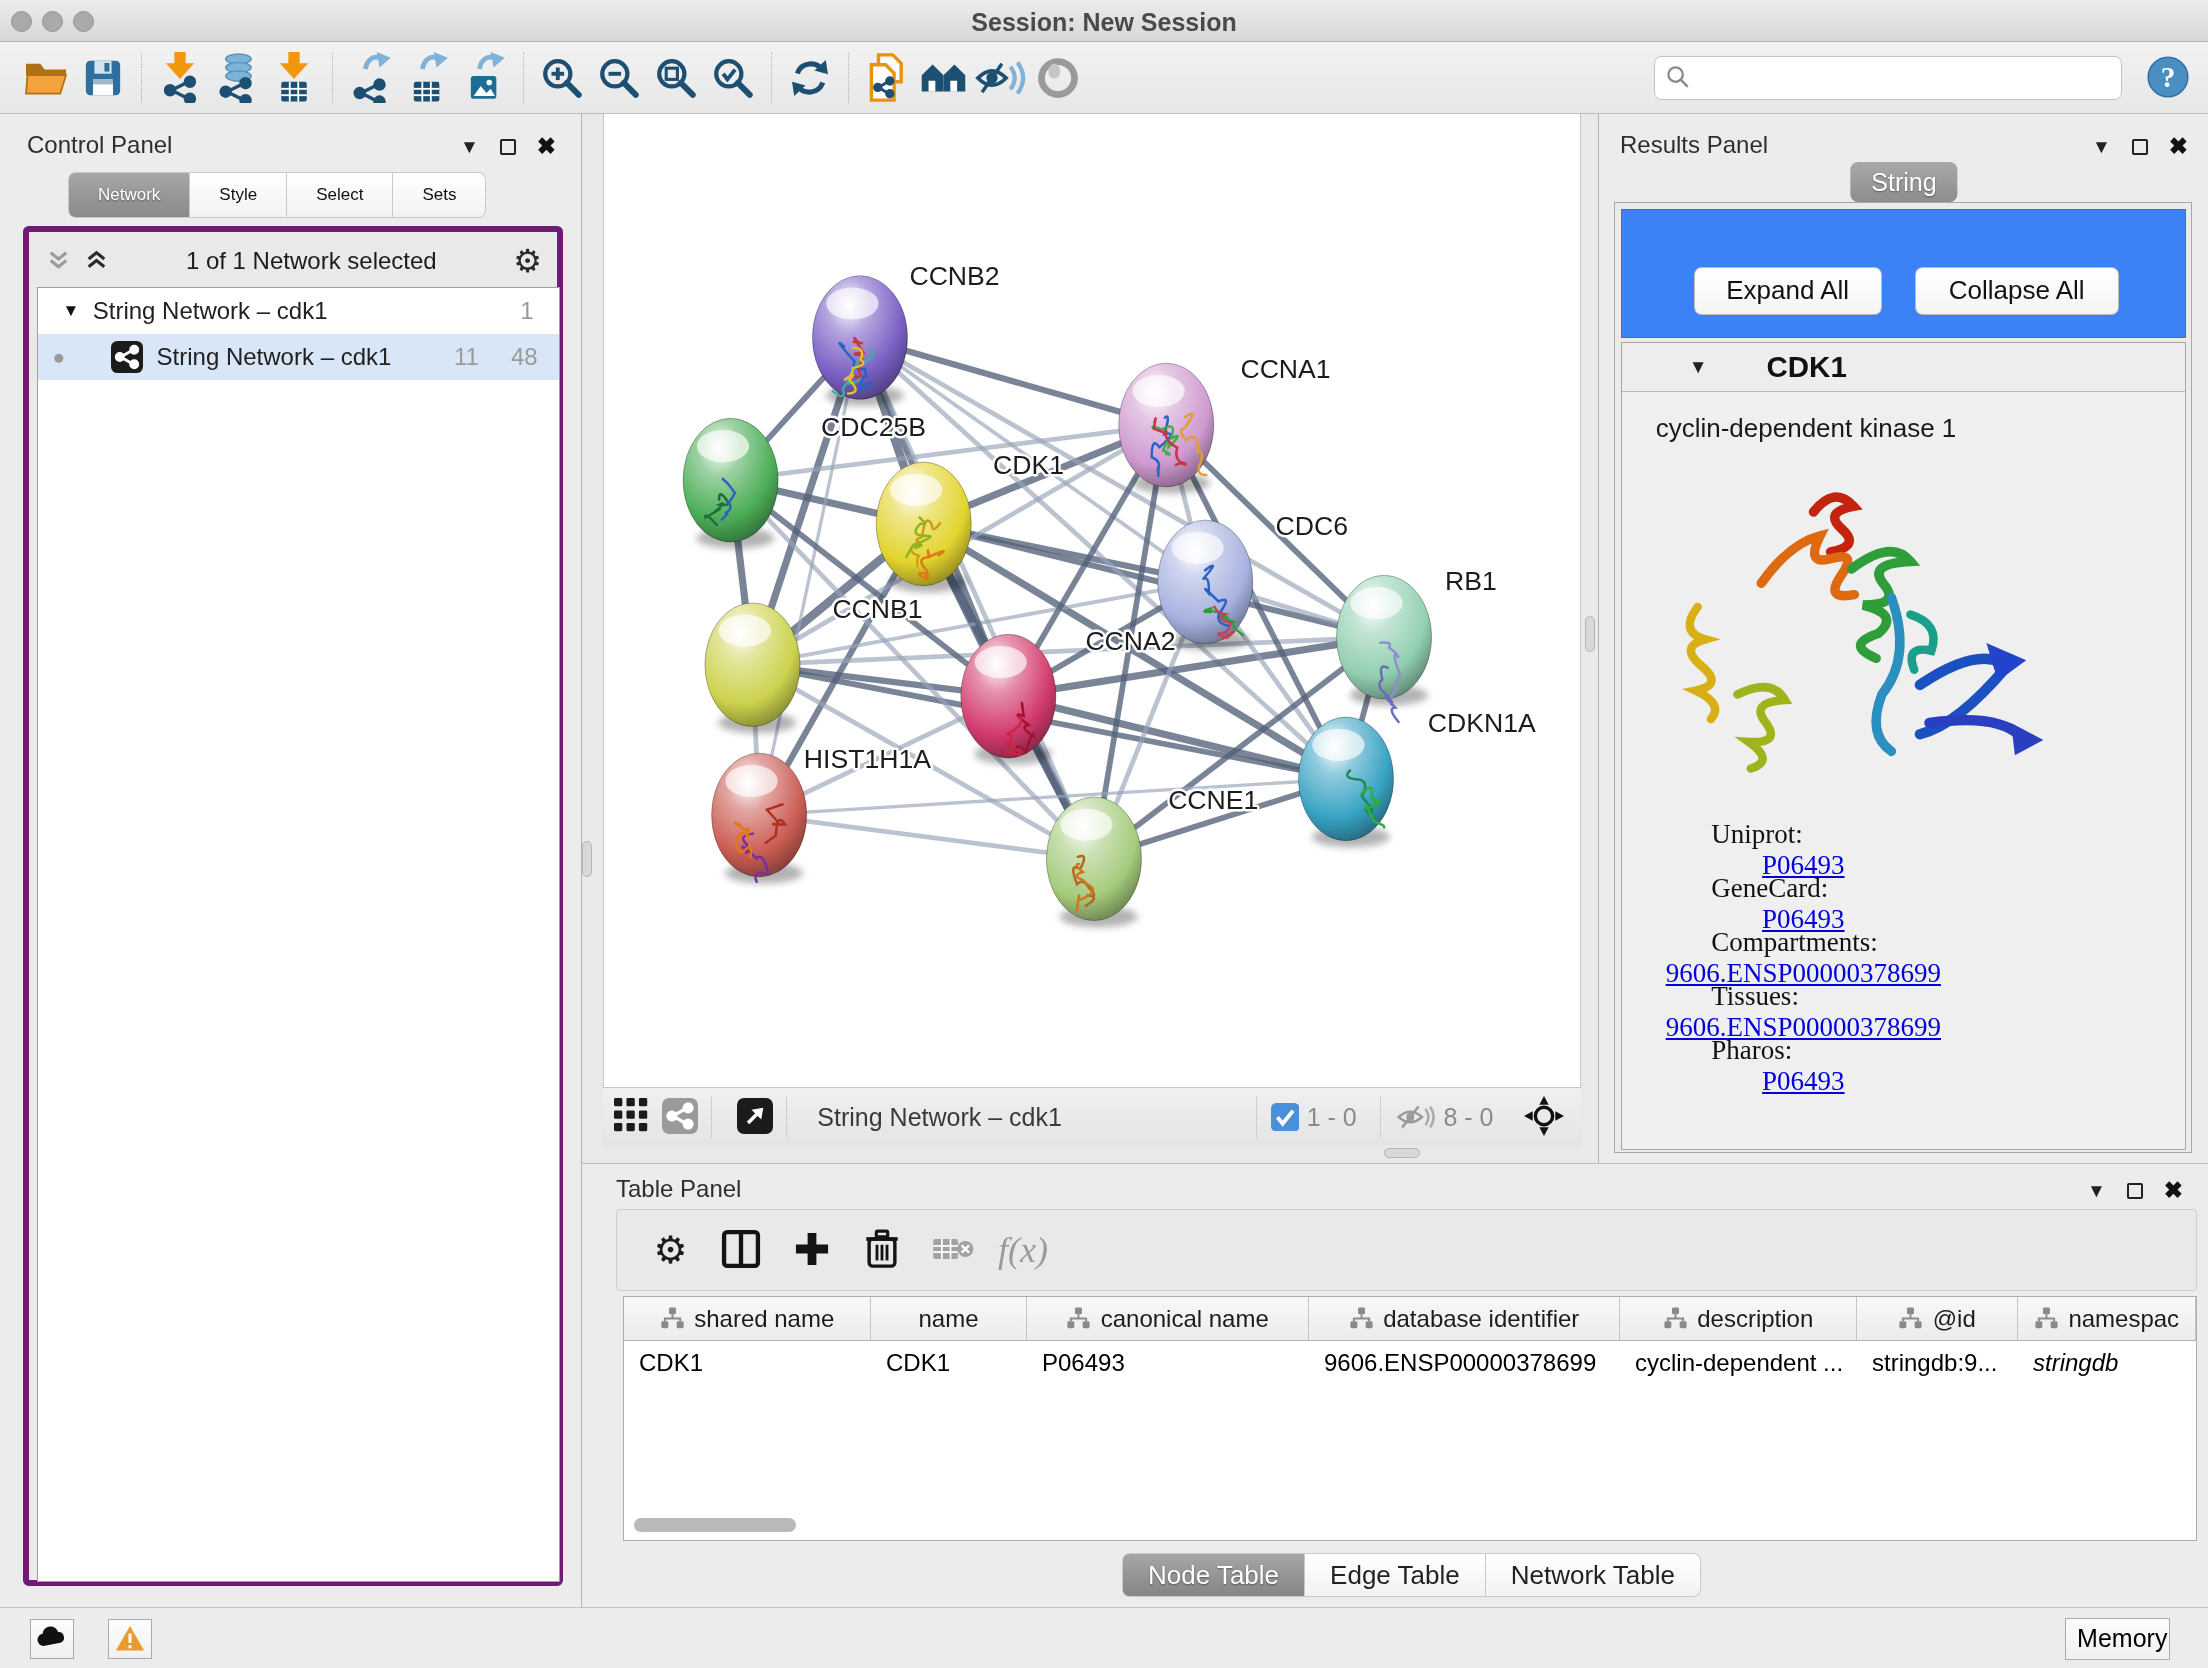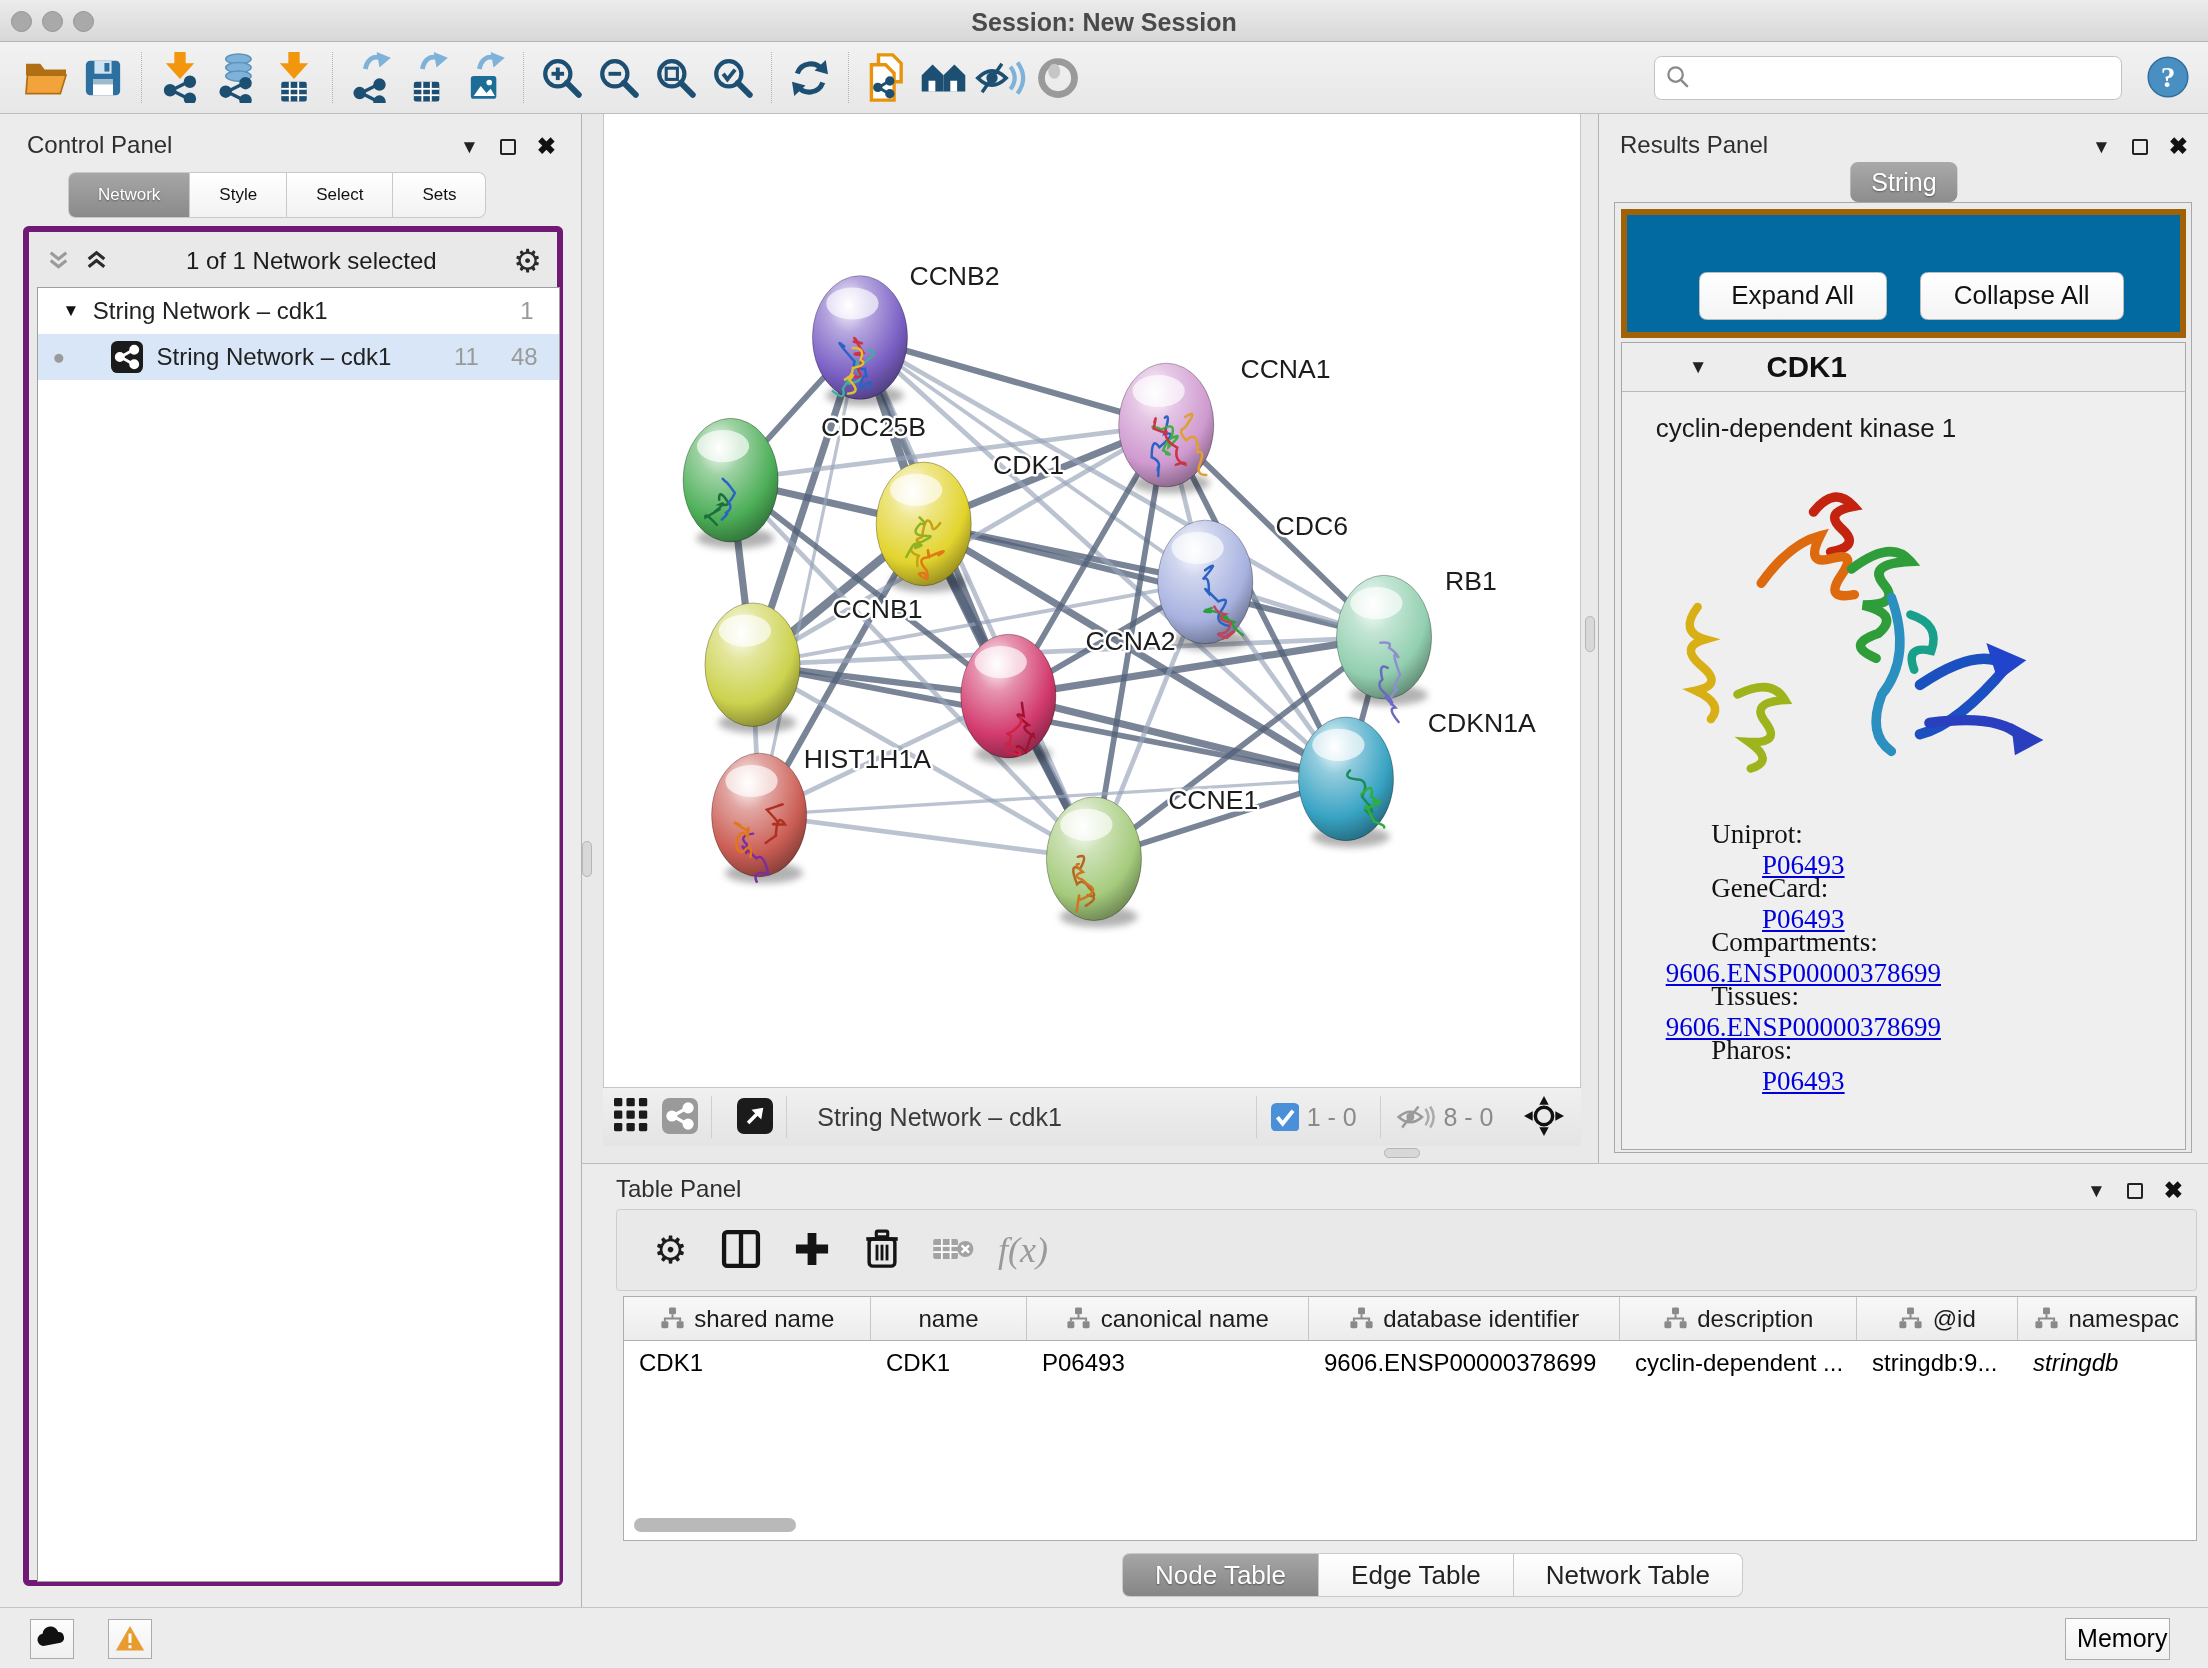--- a/index.html
+++ b/index.html
@@ -87,22 +87,22 @@
   
   #results-panel{position:absolute;left:1598px;top:114px;width:611px;height:1049px;
     background:#ececec;border-left:1px solid #b3b3b3;}
   #rp-title{position:absolute;left:21px;top:17px;}
   #rp-winicons{right:21px;top:19px;}
   #rp-tab{position:absolute;left:50%;transform:translateX(-50%);top:48px;height:40px;
     background:linear-gradient(#a9a9a9,#8d8d8d);color:#fff;font-size:25px;border-radius:7.6px;
     display:flex;align-items:center;padding:0 21px;text-shadow:0 1px 1.9px rgba(0,0,0,.4);cursor:pointer;}
   #rp-box{position:absolute;left:15px;top:88px;width:578px;height:951px;background:#ebebeb;
     border:1px solid #a8a8a8;}
-  #rp-btnrow{position:absolute;left:5.7px;top:5.7px;width:565px;height:129px;background:#0369a1;
-    border:6px solid #a16207;}
+  #rp-btnrow{position:absolute;left:5.7px;top:5.7px;width:565px;height:129px;background:#3b82f6;
+    border:1px solid #a16207;}
   .rp-btn{position:absolute;top:57px;height:48px;background:linear-gradient(#ffffff,#f4f4f4);
     border:1px solid #bdbdbd;border-radius:7.6px;font-size:26px;font-family:"Liberation Sans",sans-serif;
     cursor:pointer;color:#111;}
   #btn-expand{left:72px;width:188px;}
   #btn-collapse{left:293px;width:204px;}
   #cdk1-box{position:absolute;left:5.7px;top:139px;width:565px;height:808px;background:#efefef;
     border:1px solid #a8a8a8;}
   #cdk1-hdr{height:49px;border-bottom:1px solid #bbb;display:flex;align-items:center;background:#ededed;}
   #cdk1-hdr .expander{margin-left:67px;font-size:19px;}
   #cdk1-hdr .name{margin-left:59px;font-size:29.5px;font-weight:bold;color:#111;}
@@ -129,21 +129,21 @@
     border:1px solid #adadad;overflow:hidden;}
   #tbl-head{display:flex;height:44px;background:linear-gradient(#f8f8f8,#ececec);
     border-bottom:1px solid #b0b0b0;}
   .th{display:flex;align-items:center;justify-content:center;gap:9.5px;font-size:24px;color:#1c1c1c;
     border-right:1px solid #c6c6c6;overflow:hidden;white-space:nowrap;cursor:pointer;}
   #tbl-row{display:flex;height:44px;align-items:center;}
   .td{font-size:24px;padding-left:15px;overflow:hidden;white-space:nowrap;color:#000;}
   #hscroll{position:absolute;left:9.5px;bottom:7.6px;width:162px;height:14.3px;background:#b9b9b9;
     border-radius:7.6px;cursor:pointer;}
   #tp-tabs{position:absolute;left:540px;top:389px;display:flex;}
-  .tp-tab{height:44px;padding:0 32px;background:linear-gradient(#ffffff,#f2f2f2);
+  .tp-tab{height:44px;padding:0 25px;background:linear-gradient(#ffffff,#f2f2f2);
     border:1px solid #c9c9c9;border-left:none;font-size:26px;display:flex;align-items:center;cursor:pointer;}
   .tp-tab:first-child{border-left:1px solid #c9c9c9;border-radius:7.6px 0 0 7.6px;}
   .tp-tab:last-child{border-radius:0 7.6px 7.6px 0;}
   .tp-tab.sel{background:linear-gradient(#a6a6a6,#858585);color:#fff;text-shadow:0 1px 1.9px rgba(0,0,0,.4);}
 
   
   #statusbar{position:absolute;left:0;top:1607px;width:2208px;height:61px;background:#ececec;
     border-top:1px solid #c4c4c4;}
   .sb-btn{position:absolute;top:11.4px;width:44px;height:40px;background:linear-gradient(#fdfdfd,#f0f0f0);
     border:1px solid #ababab;display:flex;align-items:center;justify-content:center;cursor:pointer;padding:0;}

